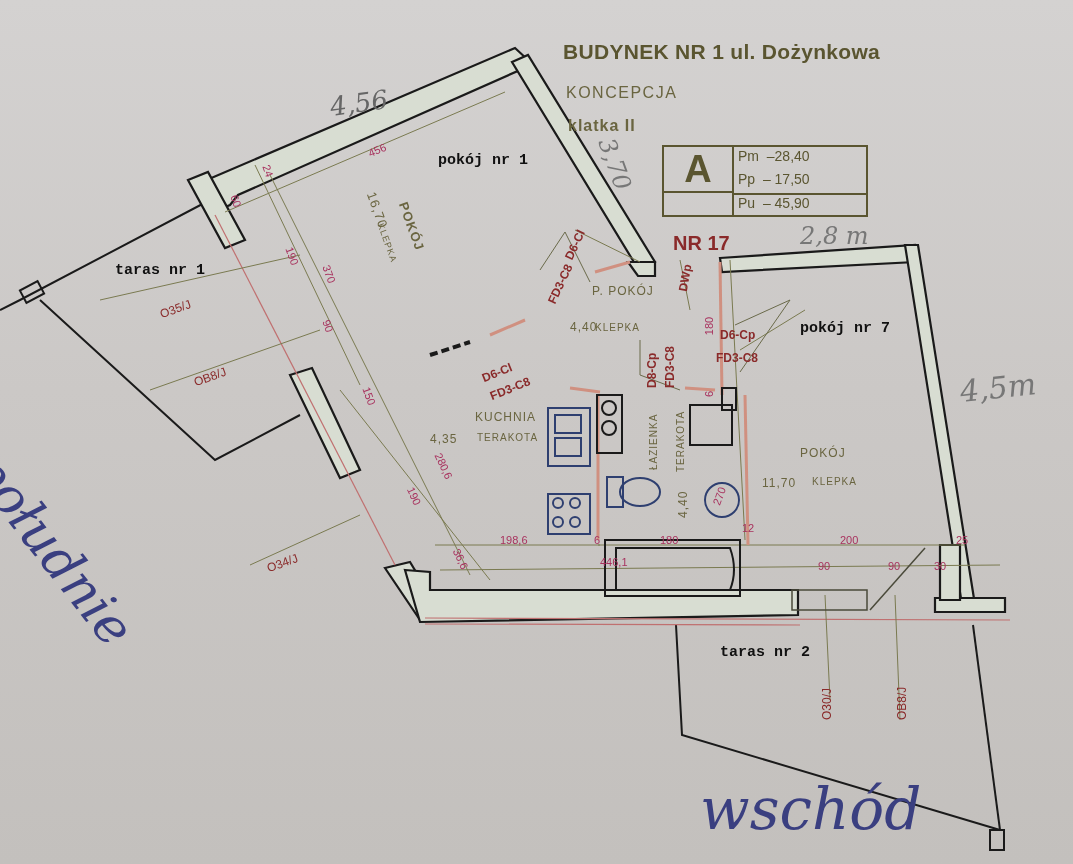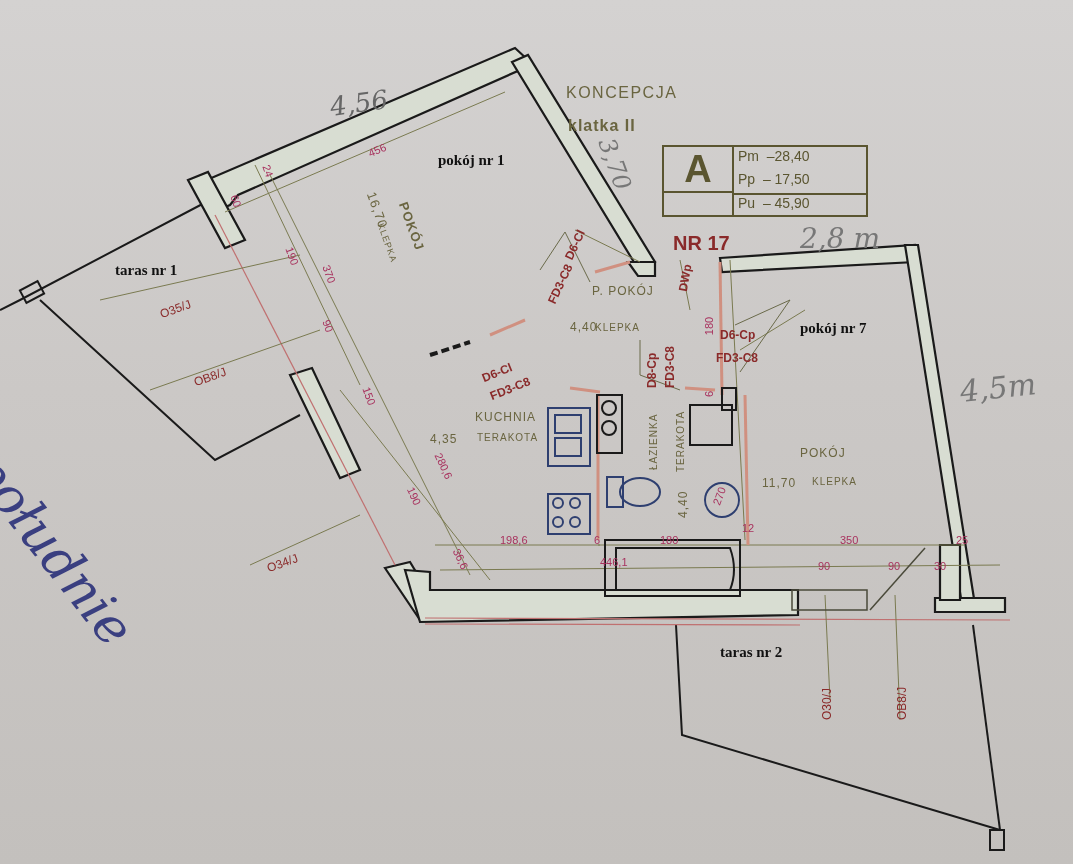--- a/index.html
+++ b/index.html
@@ -15,21 +15,21 @@
   svg { position: absolute; left: 0; top: 0; }
   .title-main { position: absolute; left: 563px; top: 40px; font-size: 21px; font-weight: bold; color: #5a5530; letter-spacing: 0.3px; }
   .title-sub { position: absolute; left: 566px; top: 84px; font-size: 16px; color: #6a6540; letter-spacing: 1.5px; }
   .title-sub2 { position: absolute; left: 568px; top: 117px; font-size: 16px; font-weight: bold; color: #6a6540; letter-spacing: 1px; }
   .area-table { position: absolute; left: 662px; top: 145px; width: 206px; height: 72px; border: 2px solid #5a5530; box-sizing: border-box; }
   .area-table .letter { position: absolute; left: 0; top: 0; width: 70px; height: 46px; border-right: 2px solid #5a5530; border-bottom: 2px solid #5a5530; box-sizing: border-box; font-size: 38px; font-weight: bold; color: #5a5530; text-align: center; line-height: 44px; }
   .area-table .blank { position: absolute; left: 0; top: 46px; width: 70px; height: 24px; border-right: 2px solid #5a5530; box-sizing: border-box; }
   .area-table .row { position: absolute; left: 74px; font-size: 14px; color: #5a5530; white-space: pre; }
   .area-table .divider { position: absolute; left: 70px; right: 0; top: 46px; border-top: 2px solid #5a5530; }
   .lbl { position: absolute; white-space: nowrap; }
-  .annot { font-family: Liberation Serif, serif; font-weight: bold; font-size: 15px; color: #111; }
+  .annot { font-family: Liberation Mono, monospace; font-weight: bold; font-size: 15px; color: #111; }
   .nr17 { font-size: 20px; font-weight: bold; color: #8a2a2a; }
   .dim { color: #a8325e; font-size: 11px; }
   .door { color: #8a2a2a; font-size: 12px; font-weight: bold; }
   .room { color: #6a6540; font-size: 12px; letter-spacing: 1px; }
   .hand { font-family: "DejaVu Serif", serif; font-style: italic; }
 </style>
 </head>
 <body>
 
 <div class="sheet">
@@ -148,20 +148,21 @@
     <line x1="870" y1="610" x2="925" y2="548"></line>
   </g>
 
   <g fill="none" stroke="#6a6a4a" stroke-width="1">
     <polyline points="540,270 565,232 590,282"></polyline>
     <polyline points="735,325 790,300 740,372"></polyline>
     <polyline points="640,340 640,375 680,390"></polyline>
   </g>
 </svg>
 
+<div class="title-main">BUDYNEK NR 1  ul. Dożynkowa</div>
 <div class="title-sub">KONCEPCJA</div>
 <div class="title-sub2">klatka II</div>
 
 <div class="area-table">
   <div class="letter">A</div>
   <div class="blank"></div>
   <div class="row" style="top:1px">Pm  –28,40</div>
   <div class="row" style="top:24px">Pp  – 17,50</div>
   <div class="divider"></div>
   <div class="row" style="top:48px">Pu  – 45,90</div>
@@ -169,23 +170,24 @@
 
 <div class="lbl nr17" style="left:673px;top:232px">NR 17</div>
 
 <div class="lbl annot" style="left:438px;top:152px">pokój nr 1</div>
 <div class="lbl annot" style="left:800px;top:320px">pokój nr 7</div>
 <div class="lbl annot" style="left:115px;top:262px">taras nr 1</div>
 <div class="lbl annot" style="left:720px;top:644px">taras nr 2</div>
 
 <div class="lbl hand" style="left:330px;top:88px;font-size:26px;color:#666;transform:rotate(-8deg)">4,56</div>
 <div class="lbl hand" style="left:588px;top:150px;font-size:24px;color:#777;transform:rotate(70deg)">3,70</div>
-<div class="lbl hand" style="left:800px;top:222px;font-size:28px;color:#777">2,8 m</div>
+<div class="lbl hand" style="left:800px;top:222px;font-size:24px;color:#777">2,8 m</div>
 <div class="lbl hand" style="left:960px;top:370px;font-size:30px;color:#777;transform:rotate(-6deg)">4,5m</div>
 <div class="lbl hand" style="left:5px;top:440px;font-size:52px;color:#3a3f80;transform:rotate(52deg);transform-origin:left top">południe</div>
+<div class="lbl hand" style="left:700px;top:775px;font-size:58px;color:#3a3f80">wschód</div>
 
 <div class="lbl room" style="left:378px;top:190px;transform:rotate(70deg);transform-origin:left top;font-size:13px">16,70</div>
 <div class="lbl room" style="left:410px;top:200px;transform:rotate(70deg);transform-origin:left top;font-size:13px;font-weight:bold">POKÓJ</div>
 <div class="lbl room" style="left:385px;top:222px;transform:rotate(70deg);transform-origin:left top;font-size:9px">KLEPKA</div>
 
 <div class="lbl room" style="left:592px;top:284px">P. POKÓJ</div>
 <div class="lbl room" style="left:570px;top:320px">4,40</div>
 <div class="lbl room" style="left:595px;top:322px;font-size:10px">KLEPKA</div>
 
 <div class="lbl room" style="left:475px;top:410px">KUCHNIA</div>
@@ -224,21 +226,21 @@
 <div class="lbl dim" style="left:322px;top:320px;transform:rotate(70deg)">90</div>
 <div class="lbl dim" style="left:360px;top:390px;transform:rotate(70deg)">150</div>
 <div class="lbl dim" style="left:430px;top:460px;transform:rotate(65deg)">280,6</div>
 <div class="lbl dim" style="left:405px;top:490px;transform:rotate(65deg)">190</div>
 <div class="lbl dim" style="left:450px;top:553px;transform:rotate(65deg)">36,6</div>
 <div class="lbl dim" style="left:500px;top:534px">198,6</div>
 <div class="lbl dim" style="left:594px;top:534px">6</div>
 <div class="lbl dim" style="left:660px;top:534px">180</div>
 <div class="lbl dim" style="left:600px;top:556px">446,1</div>
 <div class="lbl dim" style="left:742px;top:522px">12</div>
-<div class="lbl dim" style="left:840px;top:534px">350</div>
+<div class="lbl dim" style="left:840px;top:534px">200</div>
 <div class="lbl dim" style="left:956px;top:534px">25</div>
 <div class="lbl dim" style="left:818px;top:560px">90</div>
 <div class="lbl dim" style="left:888px;top:560px">90</div>
 <div class="lbl dim" style="left:934px;top:560px">30</div>
 <div class="lbl dim" style="left:700px;top:320px;transform:rotate(-90deg)">180</div>
 <div class="lbl dim" style="left:706px;top:388px;transform:rotate(-90deg)">6</div>
 <div class="lbl dim" style="left:710px;top:490px;transform:rotate(-70deg)">270</div>
 
 </div>
 

